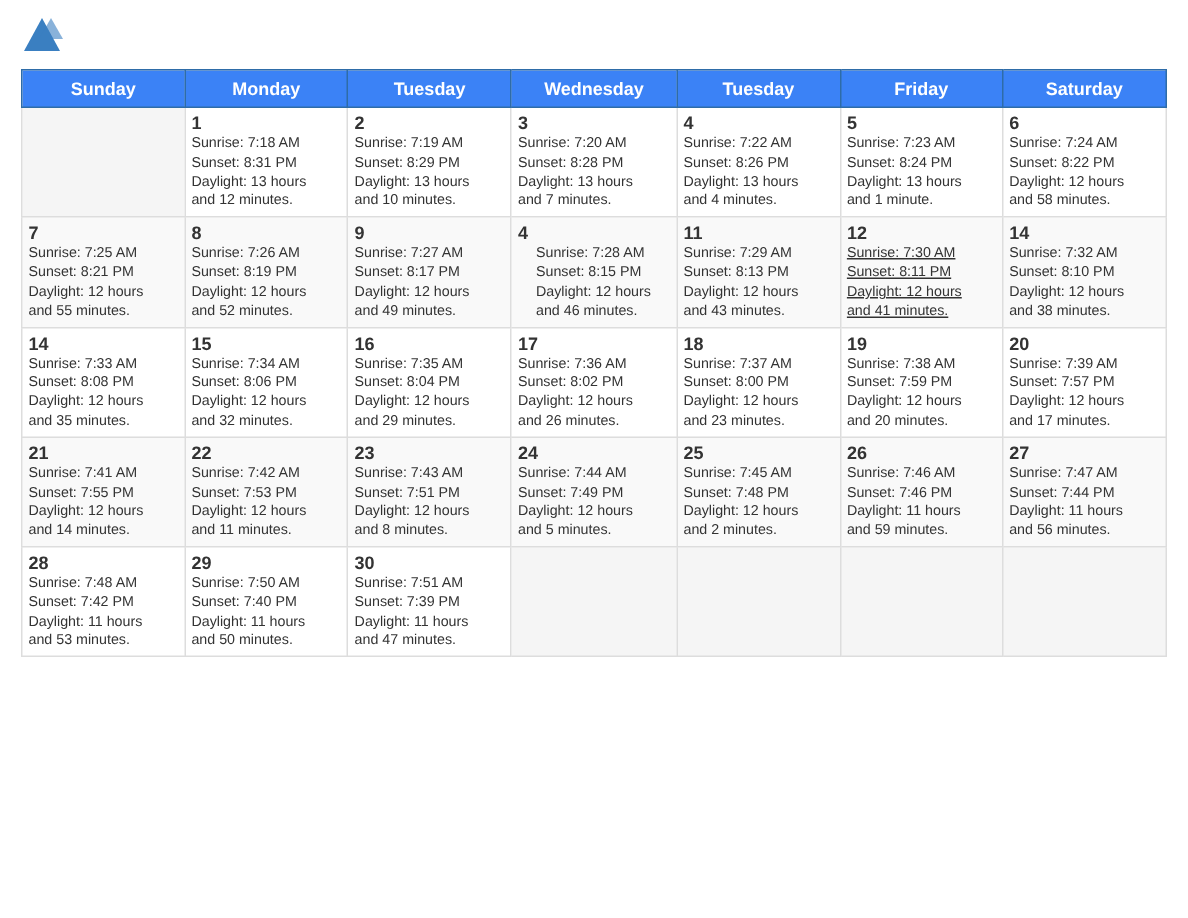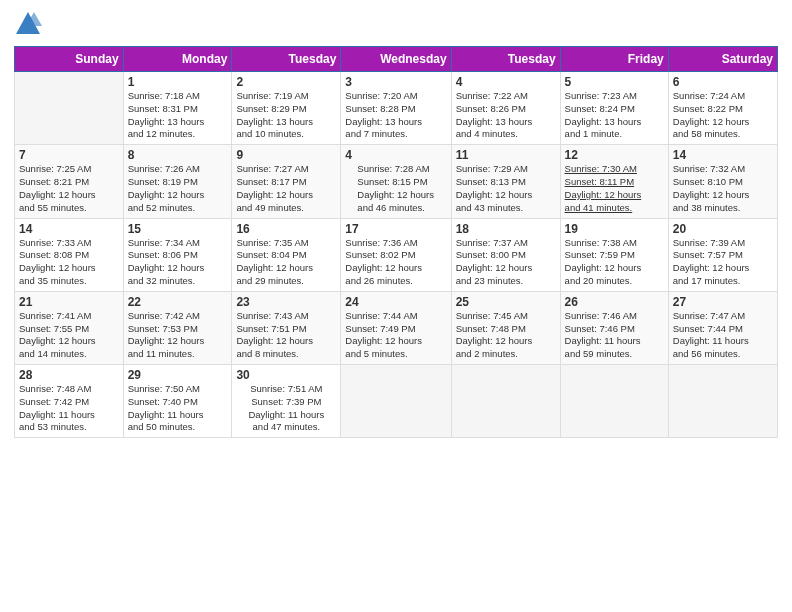--- a/index.html
+++ b/index.html
@@ -59,26 +59,26 @@
       font-size: 14px;
       font-weight: normal;
       color: #555;
     }
     .calendar {
       width: 100%;
       border-collapse: collapse;
       border: 1px solid #ccc;
     }
     .calendar th {
-      background: #a21caf;
+      background: #3b82f6;
       color: #fff;
       font-size: 12px;
       font-weight: bold;
       padding: 5px 4px;
-      text-align: right;
+      text-align: center;
       border: 1px solid #2e6ca8;
     }
     .calendar td {
       vertical-align: top;
       border: 1px solid #ddd;
       padding: 3px 4px;
       width: 113px;
       min-height: 70px;
       background: #fff;
     }
@@ -343,21 +343,21 @@
           </td>
           <td>
             <span class="day-num">29</span>
             <div class="day-info" style="white-space: pre-line;">Sunrise: 7:50 AM
 Sunset: 7:40 PM
 Daylight: 11 hours
 and 50 minutes.</div>
           </td>
           <td>
             <span class="day-num">30</span>
-            <div class="day-info" style="white-space: pre-line; text-align: center;">Sunrise: 7:51 AM
+            <div class="day-info" style="white-space: pre-line;">Sunrise: 7:51 AM
 Sunset: 7:39 PM
 Daylight: 11 hours
 and 47 minutes.</div>
           </td>
           <td class="empty-cell"></td>
           <td class="empty-cell"></td>
           <td class="empty-cell"></td>
           <td class="empty-cell"></td>
         </tr>
       </tbody>

